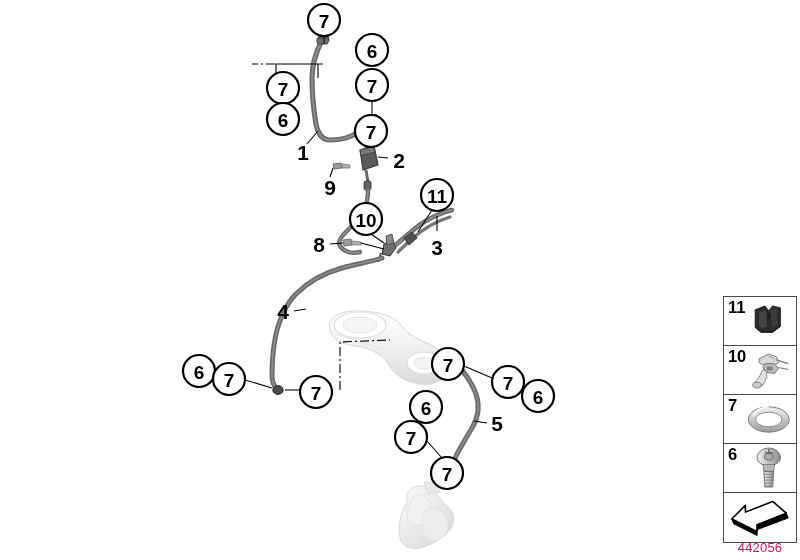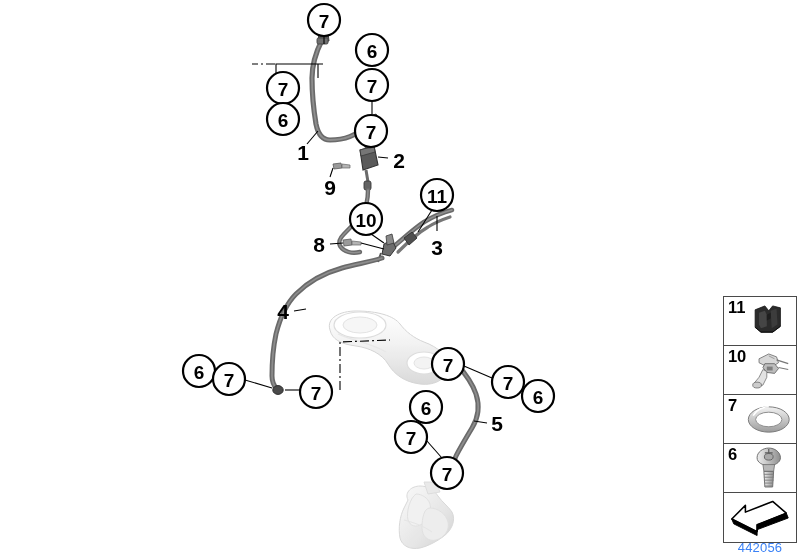--- a/index.html
+++ b/index.html
@@ -79,21 +79,21 @@
     height: 100%;
   }
   #diagram-number {
     position: absolute;
     left: 723px;
     top: 540px;
     width: 74px;
     text-align: center;
     font-family: "Liberation Sans", sans-serif;
     font-size: 13px;
-    color: #3b82f6;
+    color: #be185d;
     letter-spacing: 0.2px;
   }
 </style>
 </head>
 <body>
 
 <div id="diagram-root">
 
   <svg class="layer" viewBox="0 0 800 560">
     <defs>

